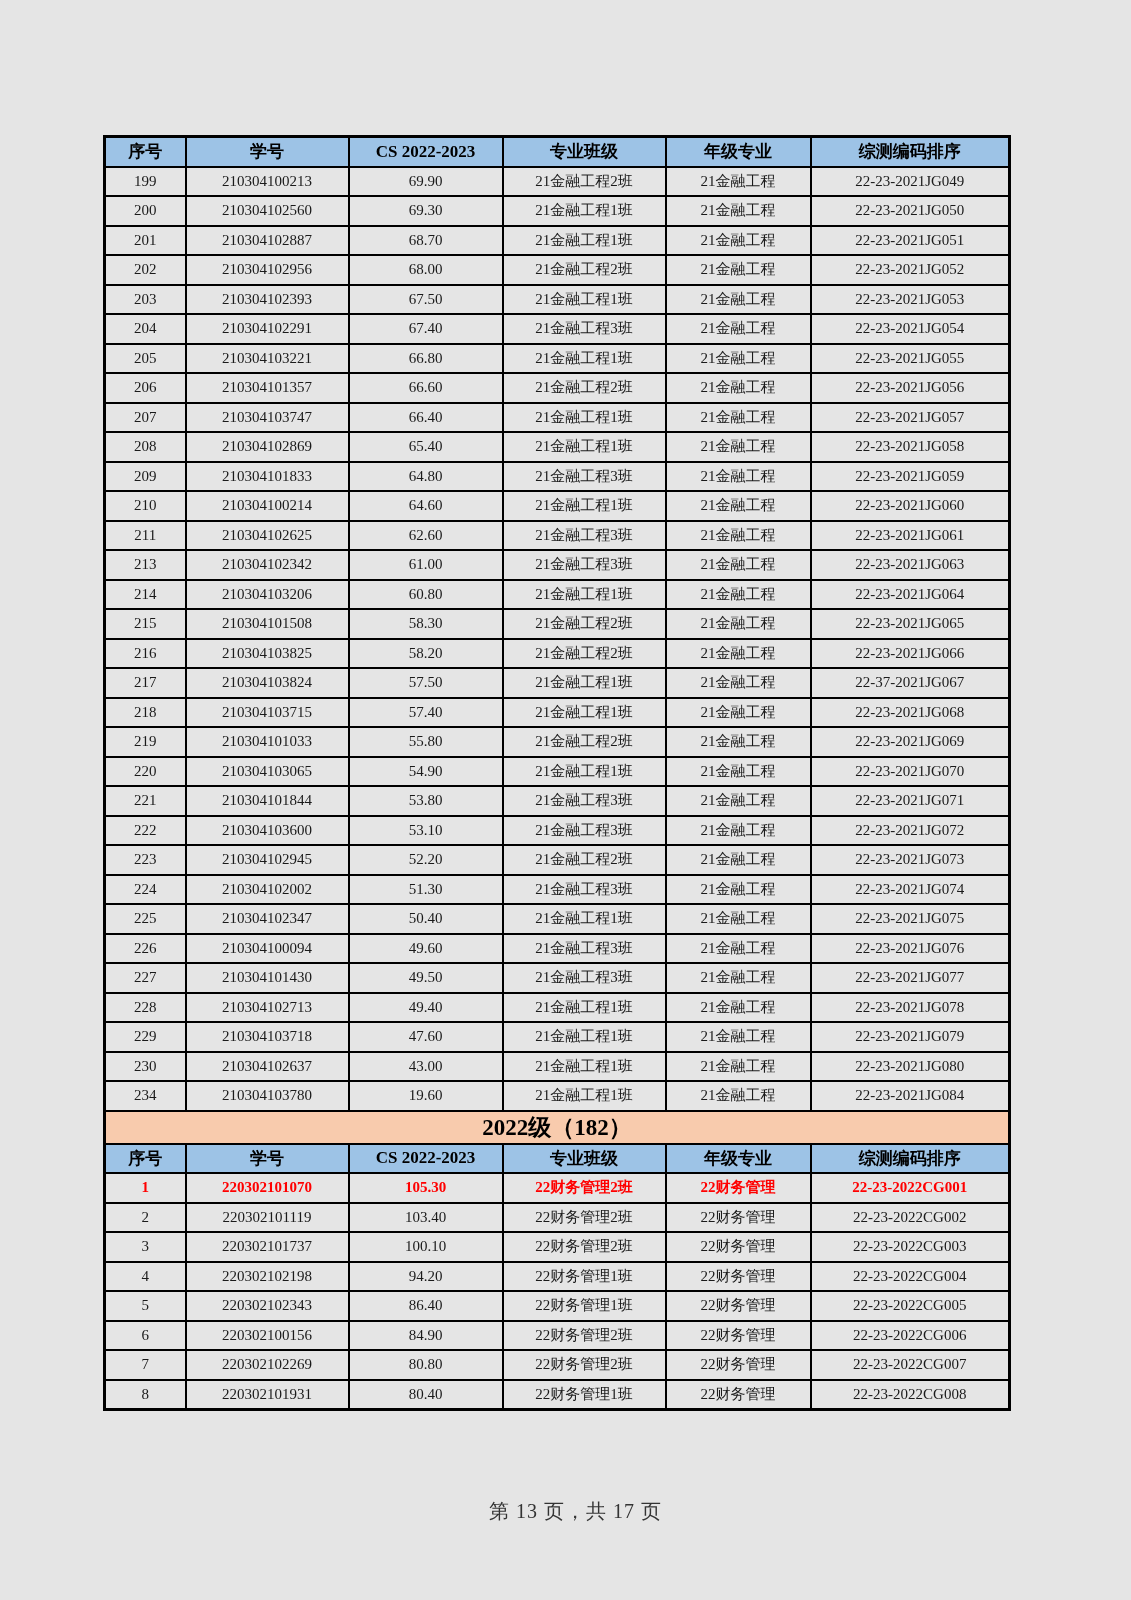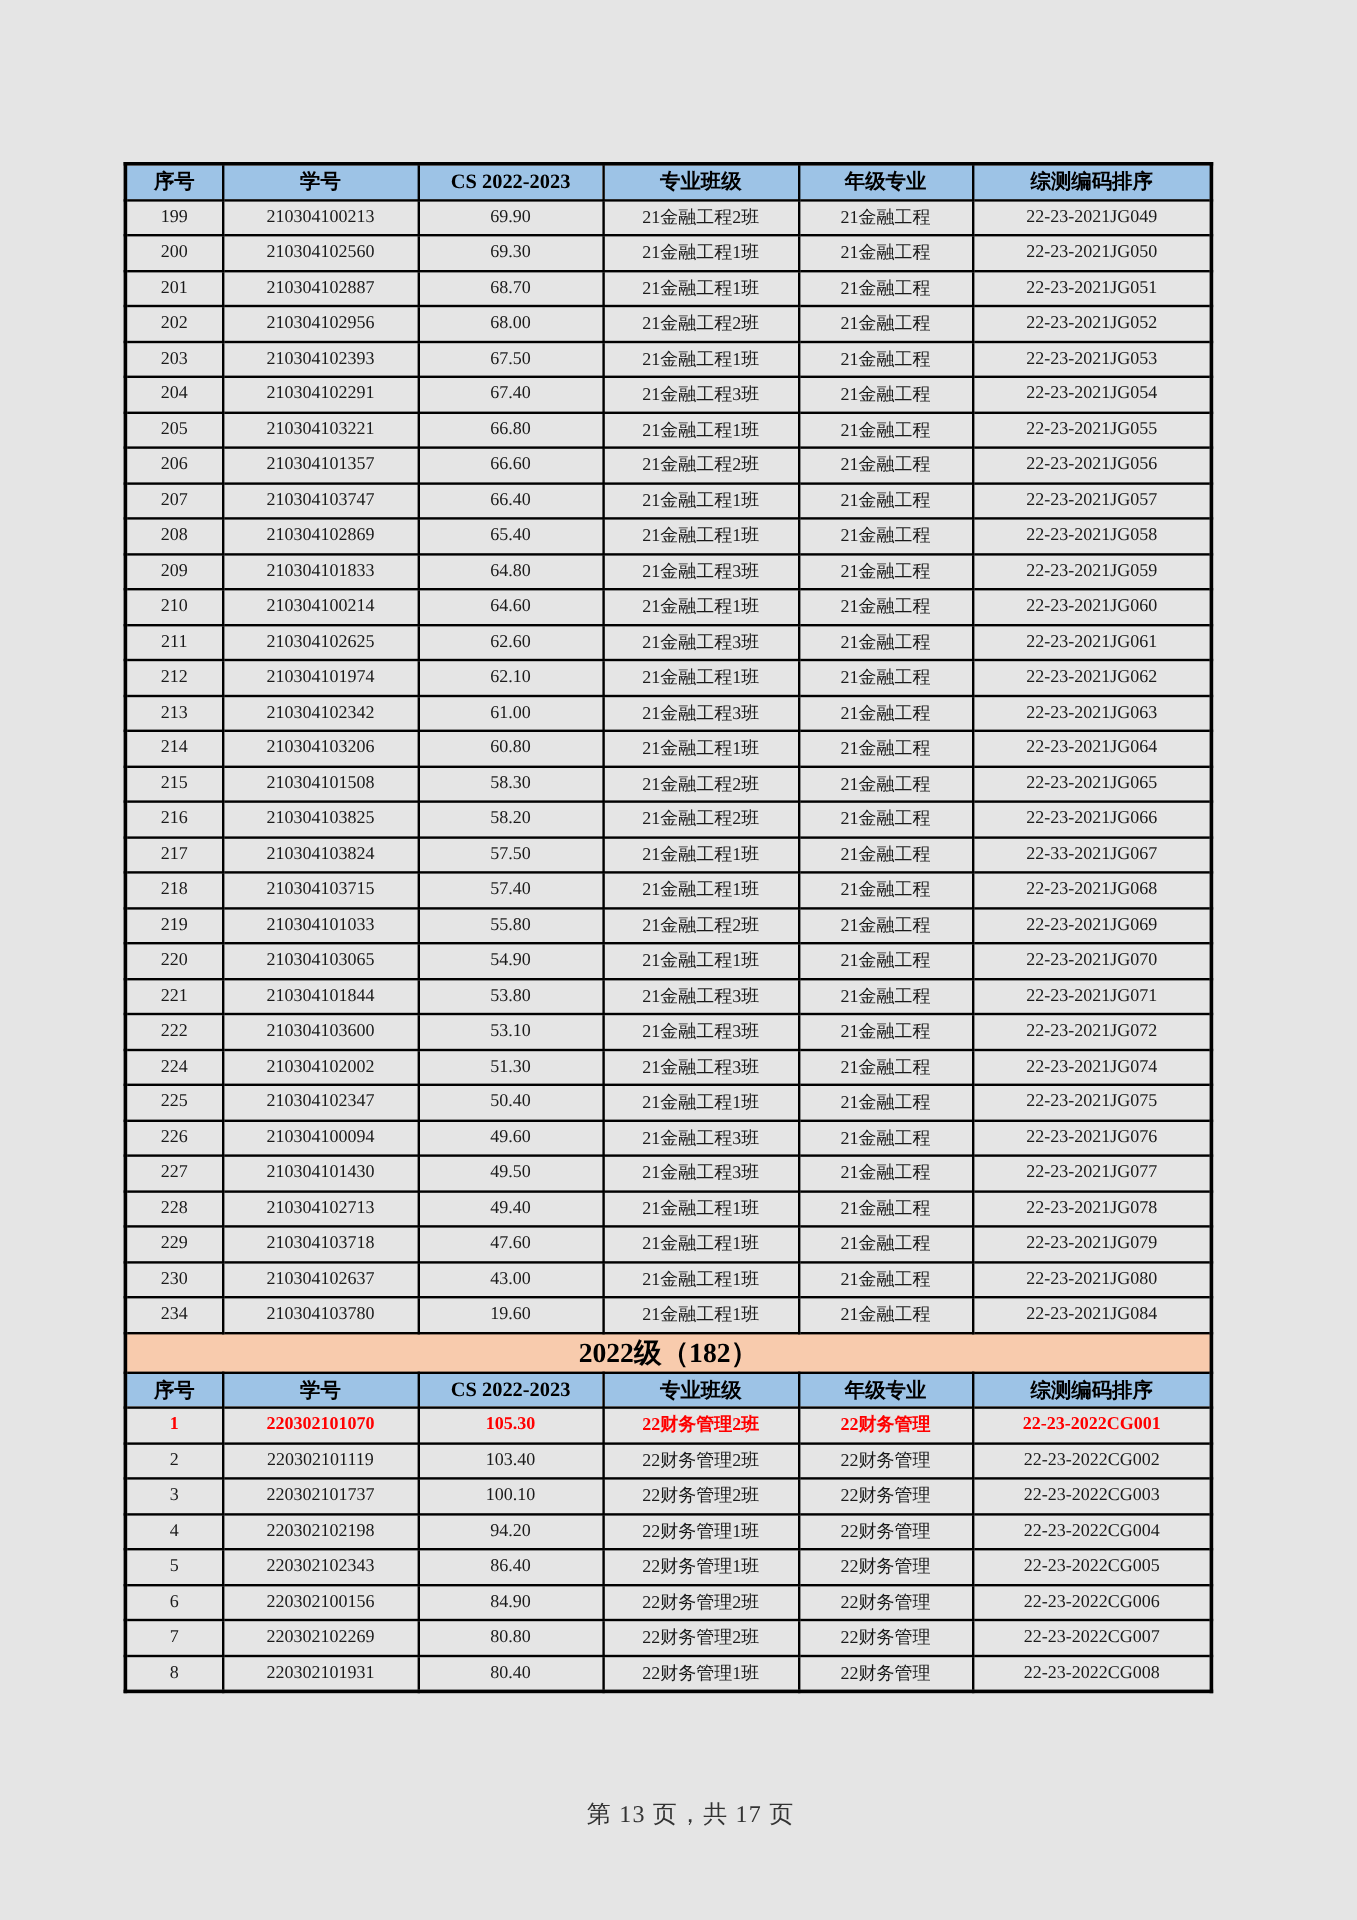--- a/index.html
+++ b/index.html
@@ -189,28 +189,20 @@
           </tr>
           <tr>
             <td>211</td>
             <td>210304102625</td>
             <td>62.60</td>
             <td>21金融工程3班</td>
             <td>21金融工程</td>
             <td>22-23-2021JG061</td>
           </tr>
           <tr>
-            <td>212</td>
-            <td>210304101974</td>
-            <td>62.10</td>
-            <td>21金融工程1班</td>
-            <td>21金融工程</td>
-            <td>22-23-2021JG062</td>
-          </tr>
-          <tr>
             <td>213</td>
             <td>210304102342</td>
             <td>61.00</td>
             <td>21金融工程3班</td>
             <td>21金融工程</td>
             <td>22-23-2021JG063</td>
           </tr>
           <tr>
             <td>214</td>
             <td>210304103206</td>
@@ -234,21 +226,21 @@
             <td>21金融工程2班</td>
             <td>21金融工程</td>
             <td>22-23-2021JG066</td>
           </tr>
           <tr>
             <td>217</td>
             <td>210304103824</td>
             <td>57.50</td>
             <td>21金融工程1班</td>
             <td>21金融工程</td>
-            <td>22-33-2021JG067</td>
+            <td>22-37-2021JG067</td>
           </tr>
           <tr>
             <td>218</td>
             <td>210304103715</td>
             <td>57.40</td>
             <td>21金融工程1班</td>
             <td>21金融工程</td>
             <td>22-23-2021JG068</td>
           </tr>
           <tr>
@@ -275,20 +267,28 @@
             <td>21金融工程</td>
             <td>22-23-2021JG071</td>
           </tr>
           <tr>
             <td>222</td>
             <td>210304103600</td>
             <td>53.10</td>
             <td>21金融工程3班</td>
             <td>21金融工程</td>
             <td>22-23-2021JG072</td>
+          </tr>
+          <tr>
+            <td>223</td>
+            <td>210304102945</td>
+            <td>52.20</td>
+            <td>21金融工程2班</td>
+            <td>21金融工程</td>
+            <td>22-23-2021JG073</td>
           </tr>
           <tr>
             <td>224</td>
             <td>210304102002</td>
             <td>51.30</td>
             <td>21金融工程3班</td>
             <td>21金融工程</td>
             <td>22-23-2021JG074</td>
           </tr>
           <tr>

